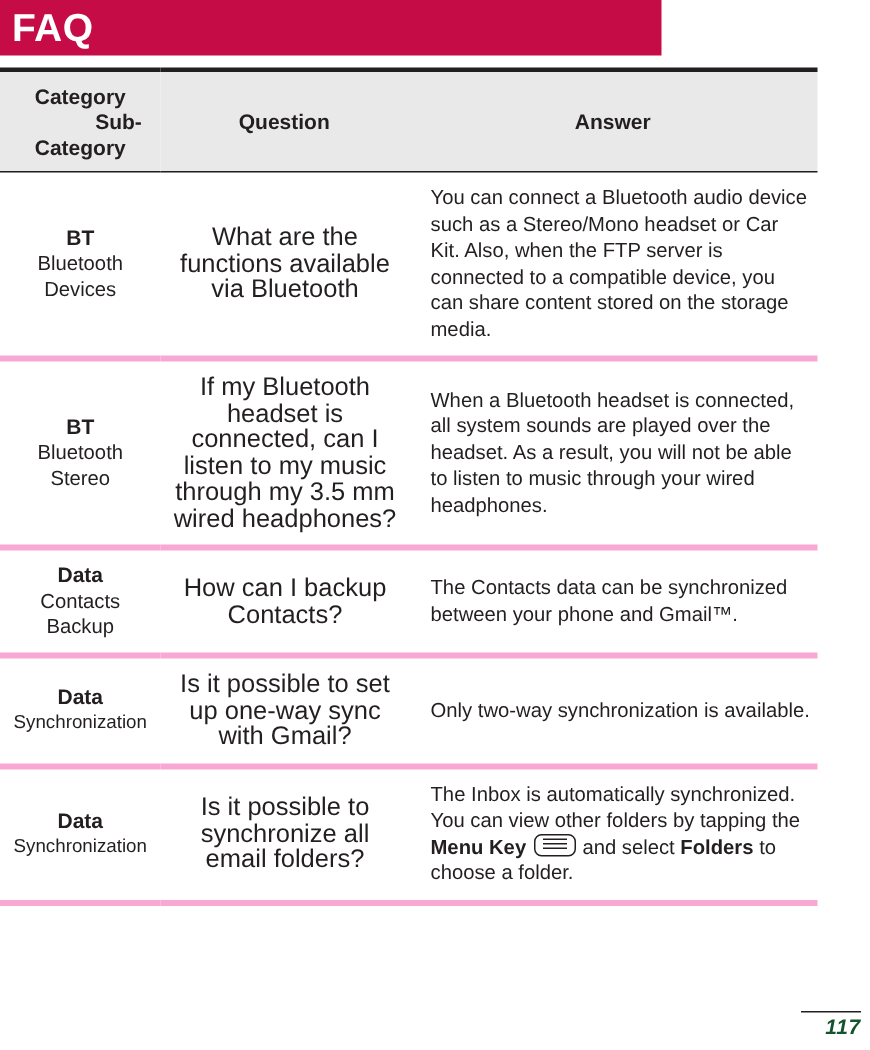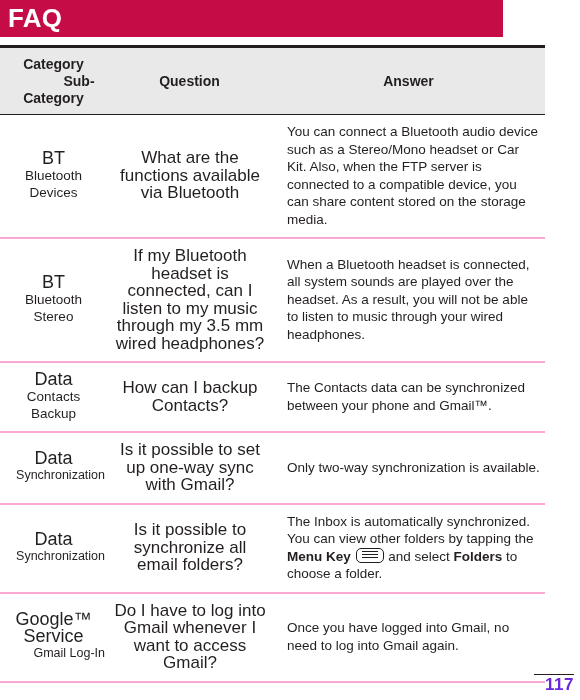--- a/index.html
+++ b/index.html
@@ -14,21 +14,21 @@
     font-family: "Liberation Sans", sans-serif;
     color: #231f20;
     overflow: hidden;
   }
 
   
   .banner {
     position: absolute;
     left: 0;
     top: 0;
-    width: 503px;
+    width: 441px;
     height: 37px;
     background: #c60c46;
   }
   .banner-title {
     position: absolute;
     left: 8px;
     top: 1px;
     font-size: 26px;
     font-weight: bold;
     color: #ffffff;
@@ -72,44 +72,43 @@
   .head-cat-lines {
     line-height: 17px;
     text-align: center;
   }
   .head-cat-lines .l1 { display: block; }
   .head-cat-lines .l2 { display: block; padding-left: 14px; margin-left: 37px; }
   .head-cat-lines .l3 { display: block; }
 
   
   .body-row > td {
-    border-bottom: 2px solid #f9a8d4;
+    border-bottom: 4px solid #f9a8d4;
     padding: 8px 0 9px 0;
     box-sizing: border-box;
     margin-top: 16px;
   }
   .cell-cat {
     text-align: center;
     font-size: 13.5px;
     line-height: 17px;
     padding-left: 2px !important;
     padding-right: 2px !important;
   }
   .cell-cat .cat-main {
     display: block;
-    font-weight: normal;
-    font-size: 18px;
+    font-weight: bold;
+    font-size: 14px;
   }
   .cell-cat .cat-sub {
     display: block;
     font-weight: normal;
   }
   .cell-cat .cat-sub.small {
     font-size: 12.5px;
-    text-align: right;
   }
   .cell-q {
     font-size: 17px;
     line-height: 17.5px;
     padding-left: 7px !important;
     padding-right: 6px !important;
     text-align: center;
   }
   .cell-a {
     font-size: 13.5px;
@@ -150,25 +149,26 @@
     bottom: 8px;
     text-align: right;
   }
   .page-rule {
     width: 40px;
     height: 1.5px;
     background: #231f20;
     margin: 0 0 2px auto;
   }
   .page-num {
-    font-size: 17px;
-    font-weight: bold;
-    color: #6d28d9;
+    font-size: 14px;
+    font-weight: bold;
+    color: #14532d;
     line-height: 15px;
     letter-spacing: 0.5px;
+    font-style: italic;
   }
 </style>
 </head>
 <body>
 
 <div class="banner">
   <div class="banner-title">FAQ</div>
 </div>
 
 <table class="faq-table">
@@ -227,28 +227,19 @@
         <td class="cell-a"><span>Only two-way synchronization is available.</span></td>
       </tr>
       <tr class="body-row">
         <td class="cell-cat">
           <span class="cat-main">Data</span>
           <span class="cat-sub small">Synchronization</span>
         </td>
         <td class="cell-q">Is it possible to synchronize all email folders?</td>
         <td class="cell-a"><span>The Inbox is automatically synchronized. You can view other folders by tapping the </span><b>Menu Key</b> <span class="menu-key-icon"><i class="a"></i><i class="b"></i><i class="c"></i></span><span> and select </span><b>Folders</b><span> to choose a folder.</span></td>
       </tr>
-      <tr class="body-row">
-        <td class="cell-cat">
-          <span class="cat-main">Google™</span>
-          <span class="cat-main">Service</span>
-          <span class="cat-sub small">Gmail Log-In</span>
-        </td>
-        <td class="cell-q">Do I have to log into Gmail whenever I want to access Gmail?</td>
-        <td class="cell-a"><span>Once you have logged into Gmail, no need to log into Gmail again.</span></td>
-      </tr>
     </tbody>
 </table>
 
 <div class="page-num-wrap">
   <div class="page-rule"></div>
   <div class="page-num">117</div>
 </div>
 
 </body></html>

